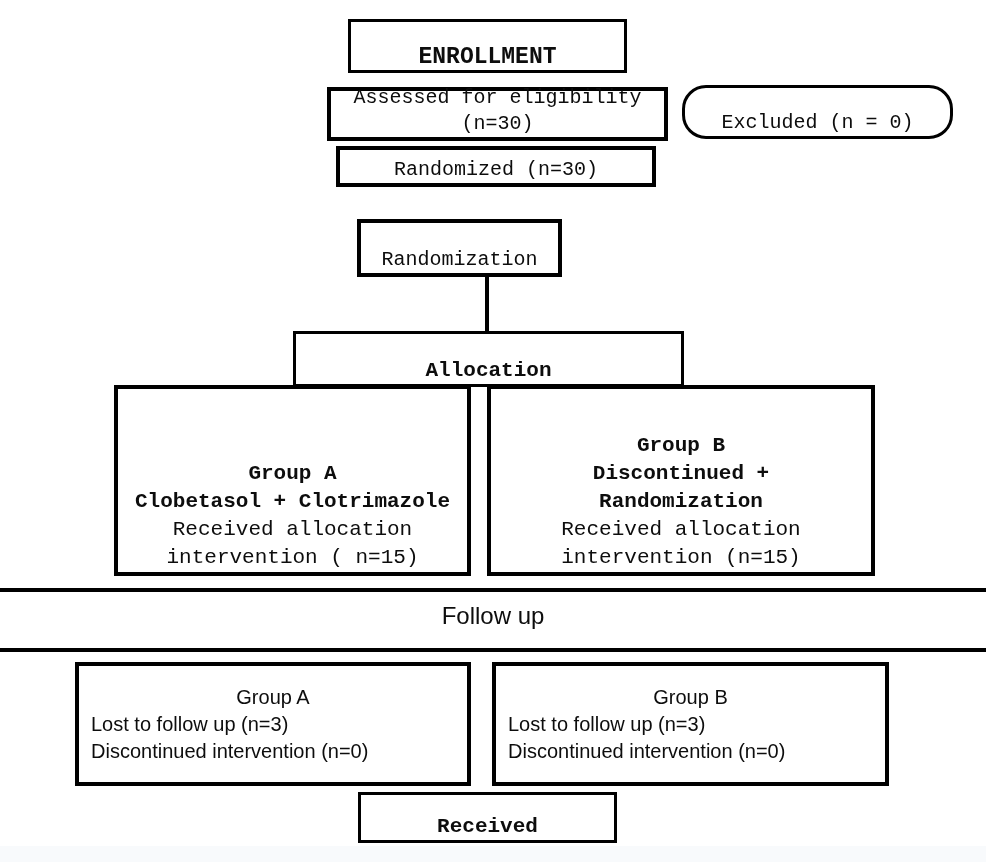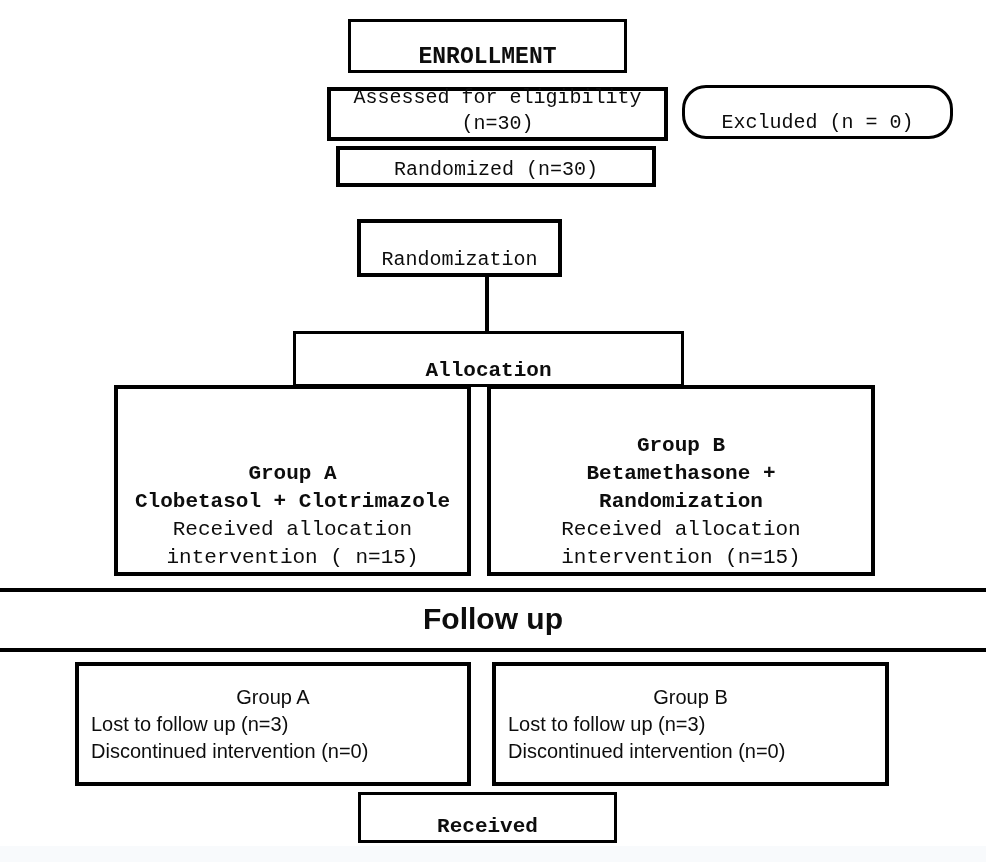--- a/index.html
+++ b/index.html
@@ -50,21 +50,21 @@
     position: absolute;
     left: 0; width: 986px; height: 4px;
     background: #000000;
   }
   .hline-top    { top: 588px; }
   .hline-bottom { top: 648px; }
   .followup-label {
     position: absolute;
     left: 0; top: 602px; width: 986px;
     text-align: center;
-    font-size: 30px; font-weight: bold;
+    font-size: 24px; font-weight: normal;
   }
 
   .fu-box {
     position: absolute;
     background: #ffffff;
     border: 4px solid #000000;
     font-size: 20px;
     line-height: 27px;
     padding: 6px 12px;
     display: flex;
@@ -118,21 +118,21 @@
 
   <div class="box b4 group-a-alloc">
     <span class="bold">Group A</span>
     <span class="bold">Clobetasol + Clotrimazole</span>
     <span>Received allocation</span>
     <span>intervention ( n=15)</span>
   </div>
 
   <div class="box b4 group-b-alloc">
     <span class="bold">Group B</span>
-    <span class="bold">Betamethasone +</span>
+    <span class="bold">Discontinued +</span>
     <span class="bold">Randomization</span>
     <span>Received allocation</span>
     <span>intervention (n=15)</span>
   </div>
 
   <div>
     <div class="hline hline-top"></div>
     <div class="followup-label">Follow up</div>
     <div class="hline hline-bottom"></div>
   </div>

